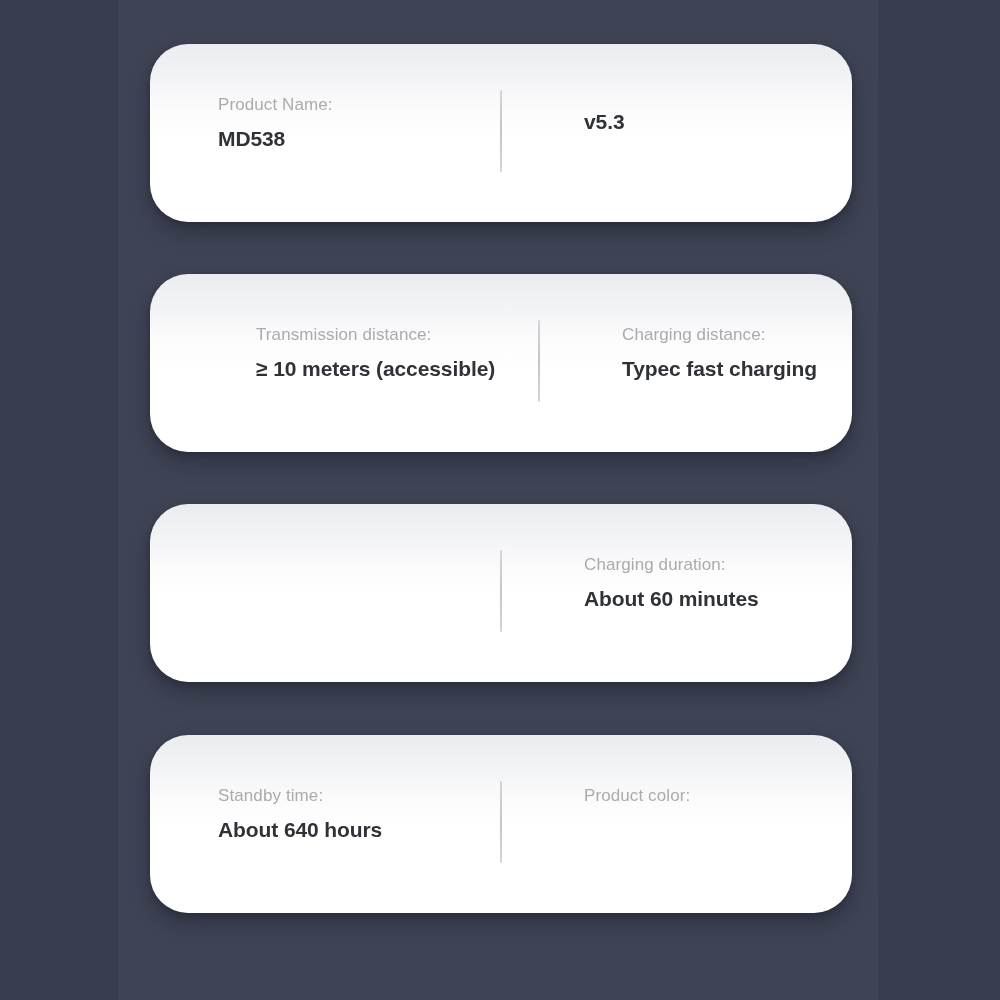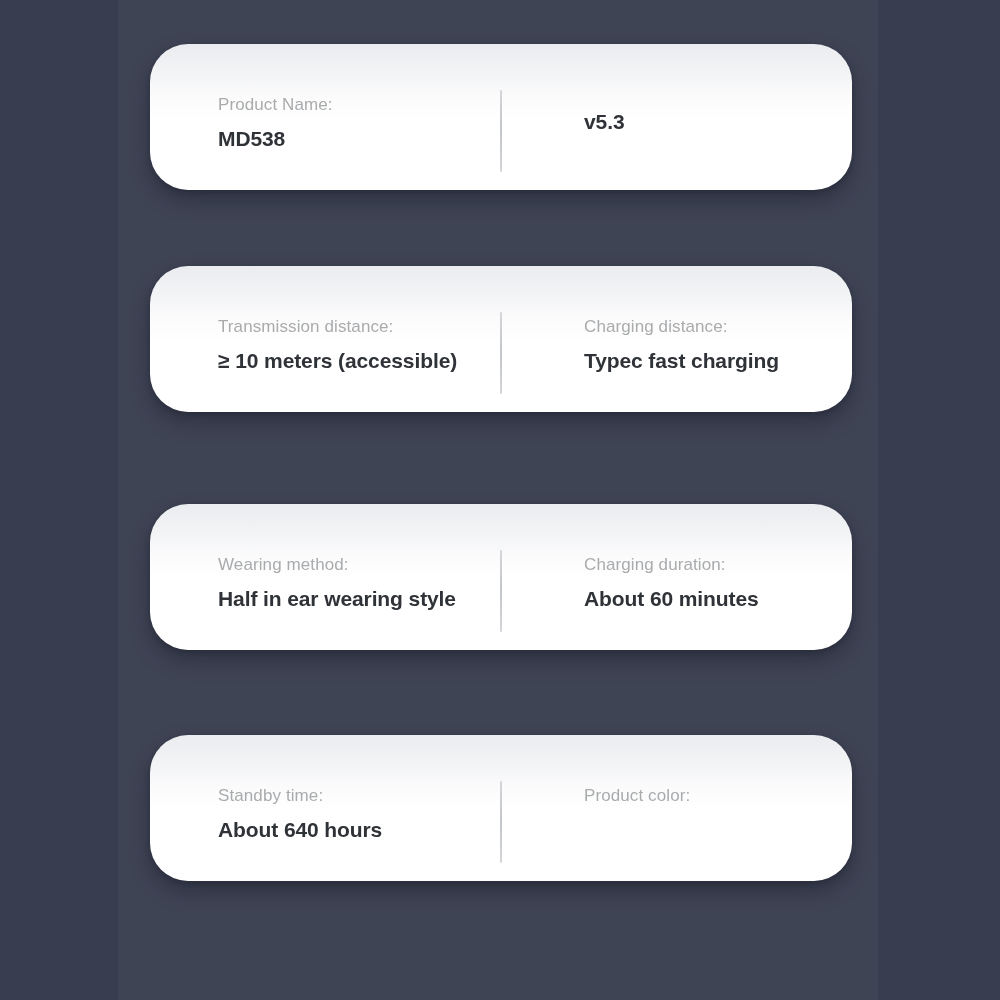--- a/index.html
+++ b/index.html
@@ -38,35 +38,35 @@
     left: 0;
     top: 0;
     width: 1000px;
     height: 1000px;
   }
 
   .spec-card {
     position: absolute;
     left: 150px;
     width: 702px;
-    height: 146px;
+    height: 178px;
     border-radius: 38px;
     background: linear-gradient(to bottom,
                 #eaecef 0%,
                 #f2f3f5 18%,
                 #fbfbfc 36%,
                 #ffffff 52%,
                 #ffffff 100%);
     box-shadow: 0 10px 20px rgba(20, 23, 34, 0.40),
                 0 2px 5px rgba(20, 23, 34, 0.26);
     box-sizing: border-box;
   }
 
   .spec-card.card-0 { top: 44px; }
-  .spec-card.card-1 { top: 266px; }
+  .spec-card.card-1 { top: 274px; padding-left: 38px; }
   .spec-card.card-2 { top: 504px; }
   .spec-card.card-3 { top: 735px; }
 
   .card-inner {
     position: relative;
     width: 100%;
     height: 100%;
   }
 
   .spec-col {
@@ -139,24 +139,20 @@
         <div class="card-divider"></div>
         <div class="spec-col col-right">
           <div class="spec-label">Charging distance:</div>
           <div class="spec-value">Typec fast charging</div>
         </div>
       </div>
     </div>
 
     <div class="spec-card card-2">
       <div class="card-inner">
-        <div class="spec-col col-left">
-          <div class="spec-label">Wearing method:</div>
-          <div class="spec-value">Half in ear wearing style</div>
-        </div>
         <div class="card-divider"></div>
         <div class="spec-col col-right">
           <div class="spec-label">Charging duration:</div>
           <div class="spec-value">About 60 minutes</div>
         </div>
       </div>
     </div>
 
     <div class="spec-card card-3">
       <div class="card-inner">

